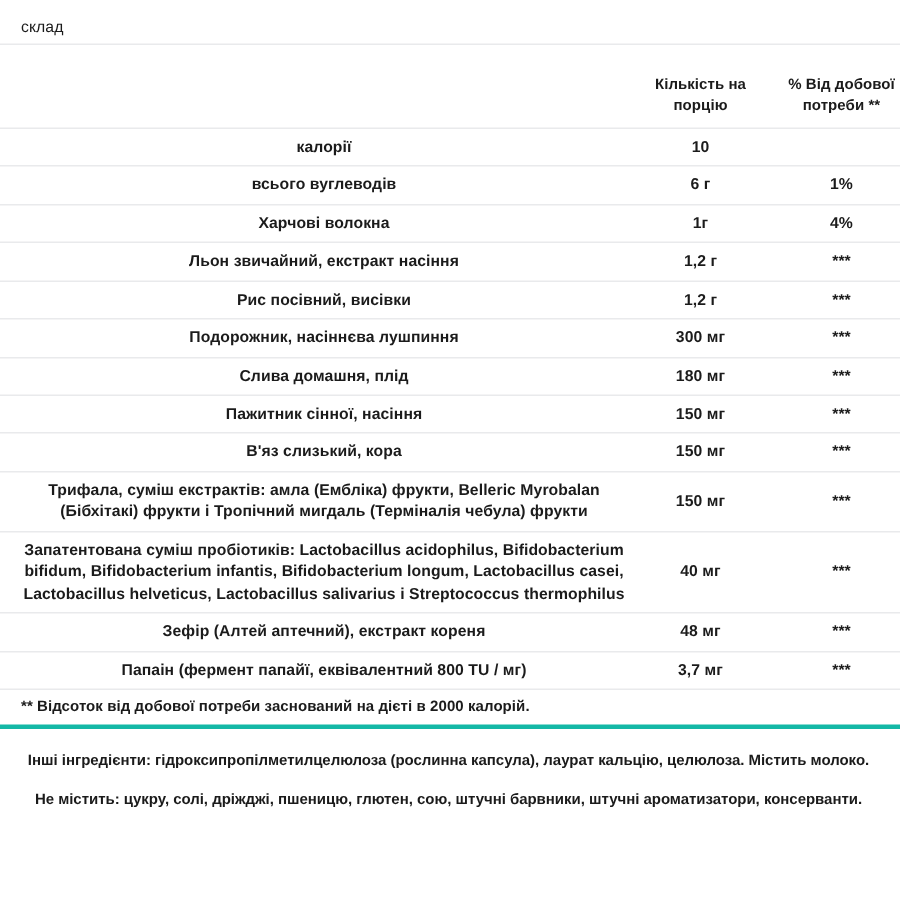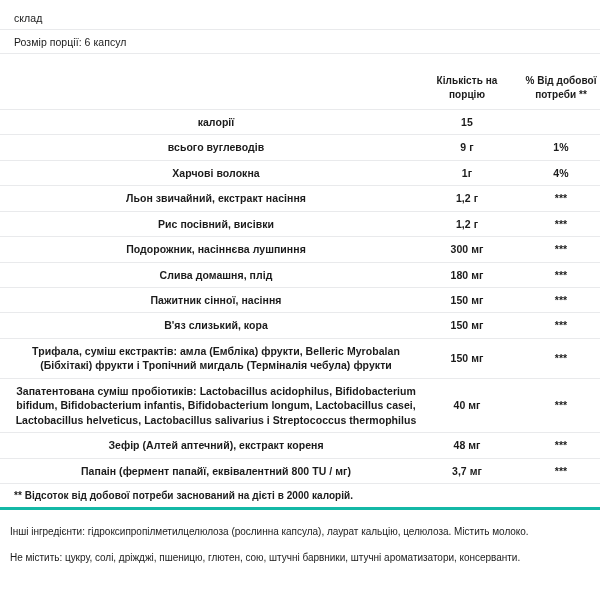--- a/index.html
+++ b/index.html
@@ -77,54 +77,54 @@
     font-weight: bold;
     border-bottom: 3px solid #14b8a6;
     letter-spacing: 0.05px;
   }
 
   
   .para {
     box-sizing: border-box;
     padding: 0 12px 0 10px;
     font-size: 10px;
-    font-weight: normal;
+    font-weight: bold;
     line-height: 1.55;
     letter-spacing: -0.02px;
+    text-align: center;
   }
   .para.other   { margin-top: 14px; }
   .para.free    { margin-top: 10px; }
 </style>
 </head>
 <body>
 
 <div class="page">
 
   <div class="info-row first">склад</div>
-  <div class="info-row">Розмір порції: 6 капсул</div>
 
   <div class="gap-band"></div>
 
   <table class="facts">
     <thead>
       <tr>
         <th class="col-name head-blank"></th>
         <th class="col-amount">Кількість на порцію</th>
         <th class="col-dv">% Від добової потреби **</th>
       </tr>
     </thead>
     <tbody id="facts-body">
         <tr>
           <td class="col-name">калорії</td>
-          <td class="col-amount">15</td>
+          <td class="col-amount">10</td>
           <td class="col-dv"></td>
         </tr>
         <tr>
           <td class="col-name">всього вуглеводів</td>
-          <td class="col-amount">9 г</td>
+          <td class="col-amount">6 г</td>
           <td class="col-dv">1%</td>
         </tr>
         <tr>
           <td class="col-name">Харчові волокна</td>
           <td class="col-amount">1г</td>
           <td class="col-dv">4%</td>
         </tr>
         <tr>
           <td class="col-name">Льон звичайний, екстракт насіння</td>
           <td class="col-amount">1,2 г</td>

